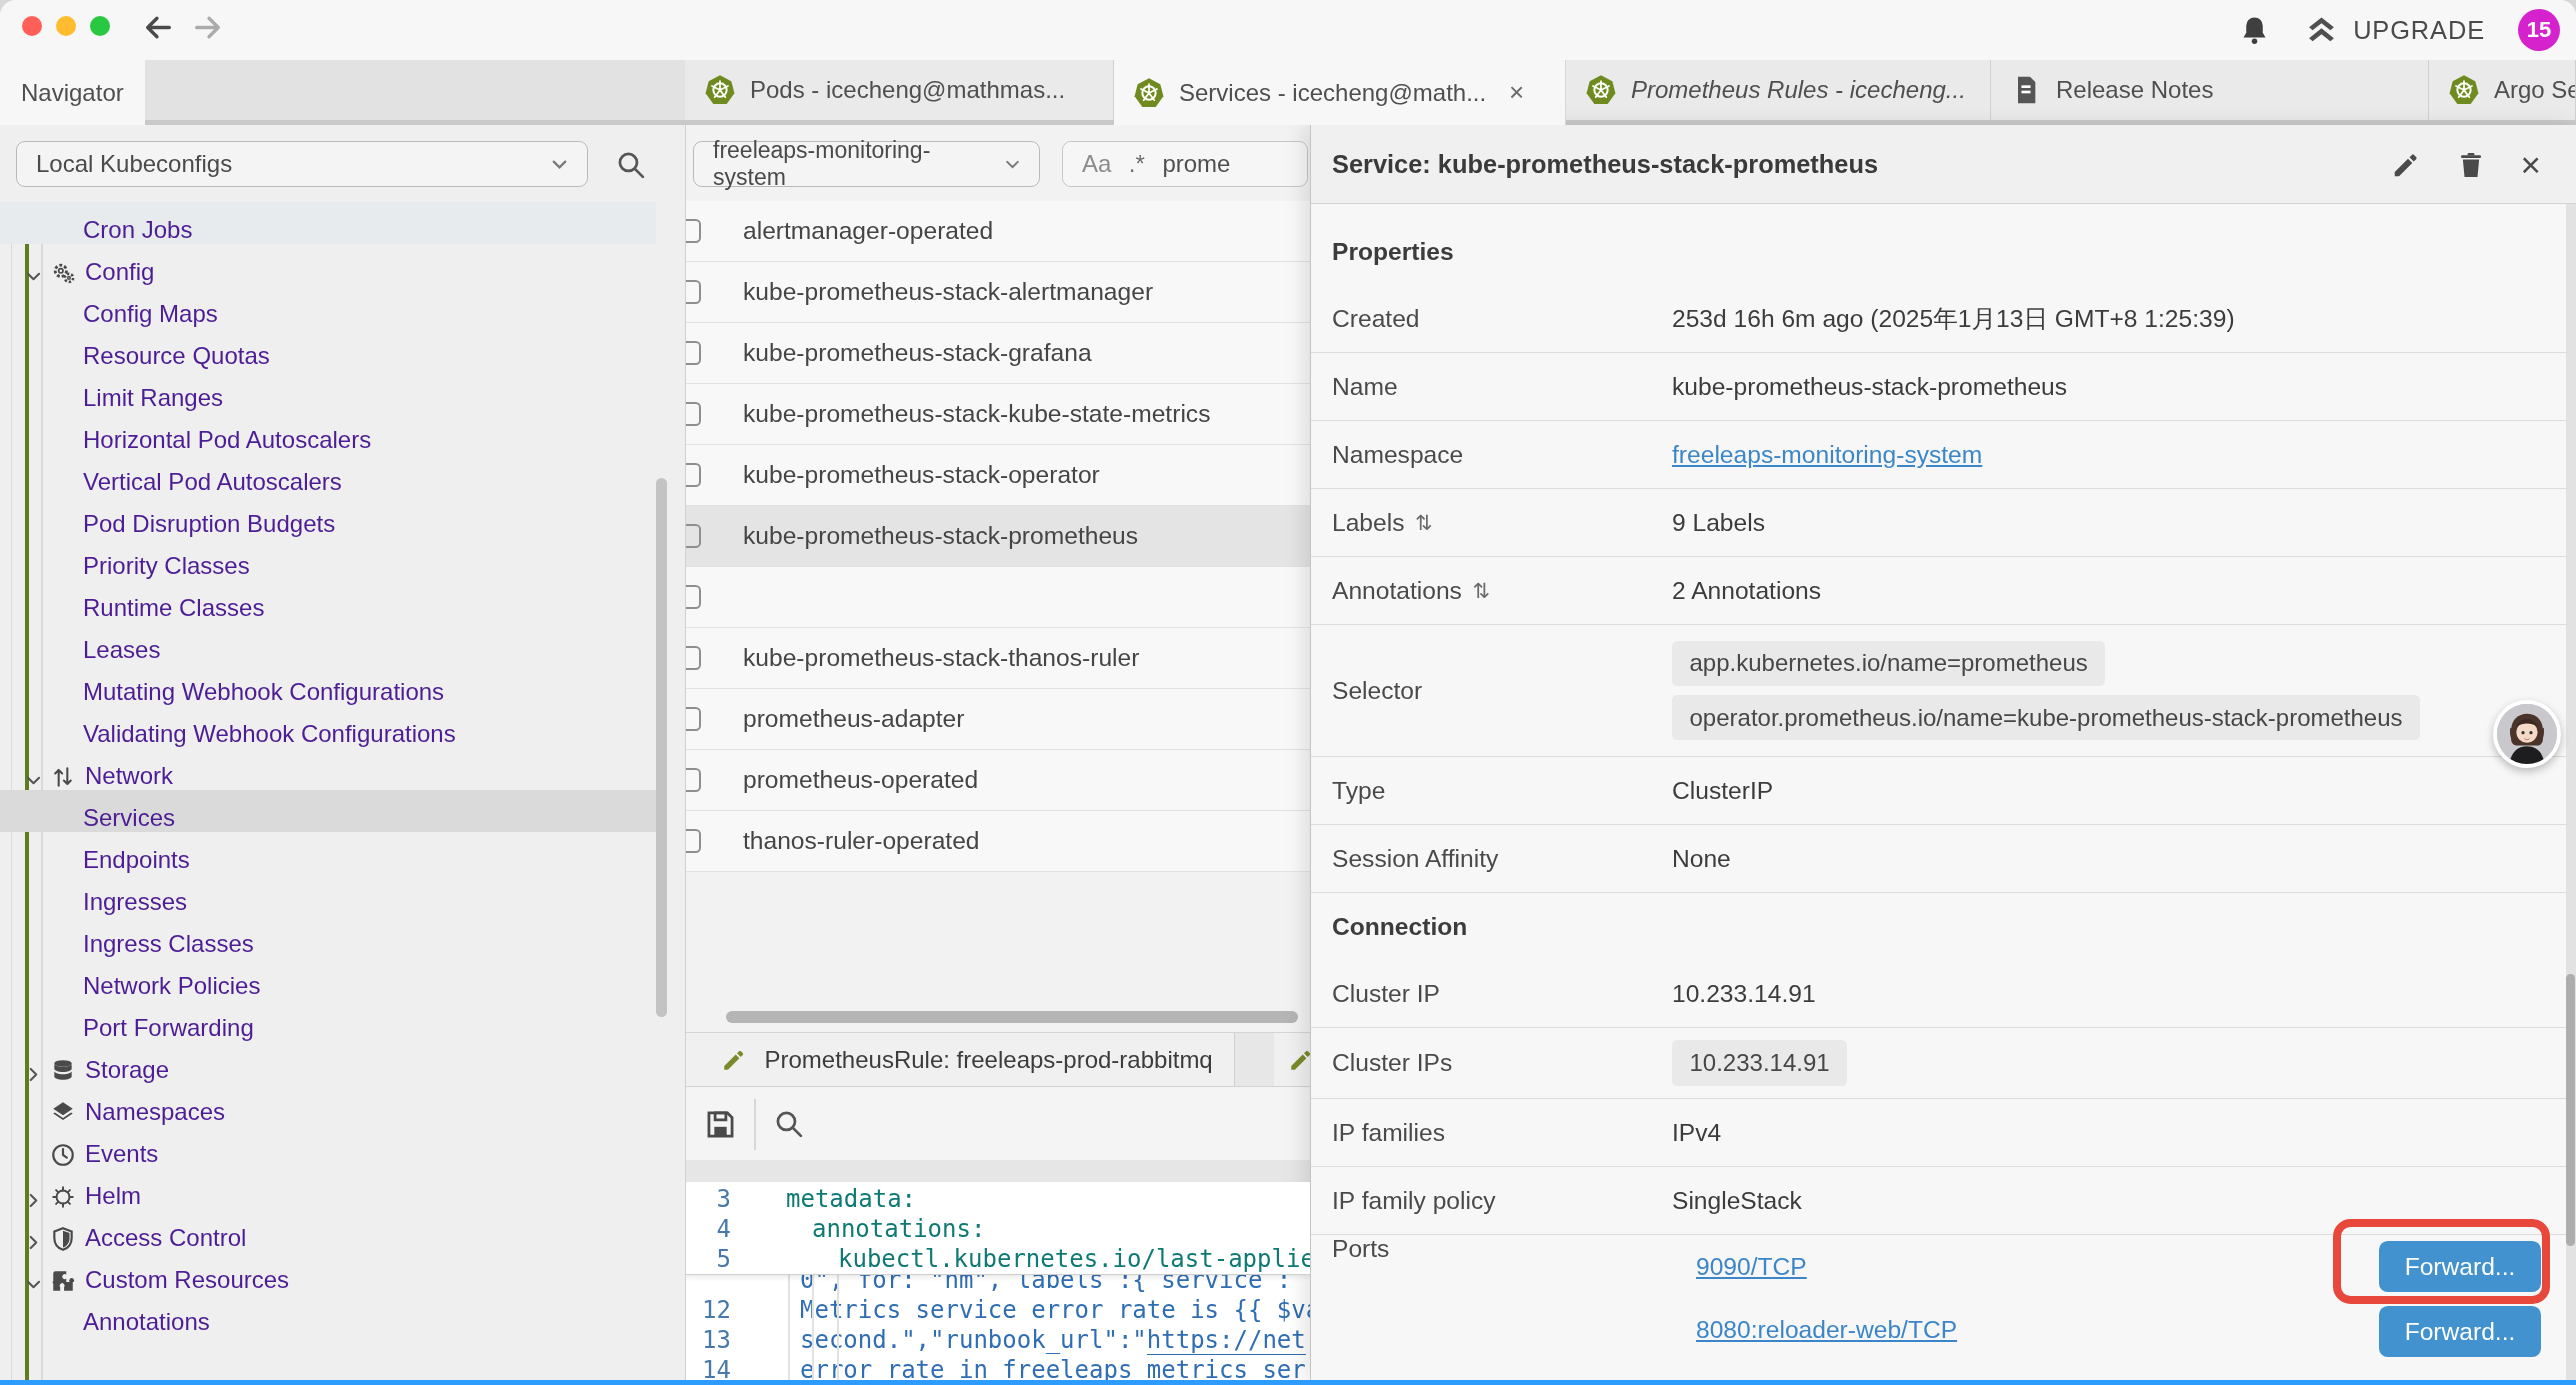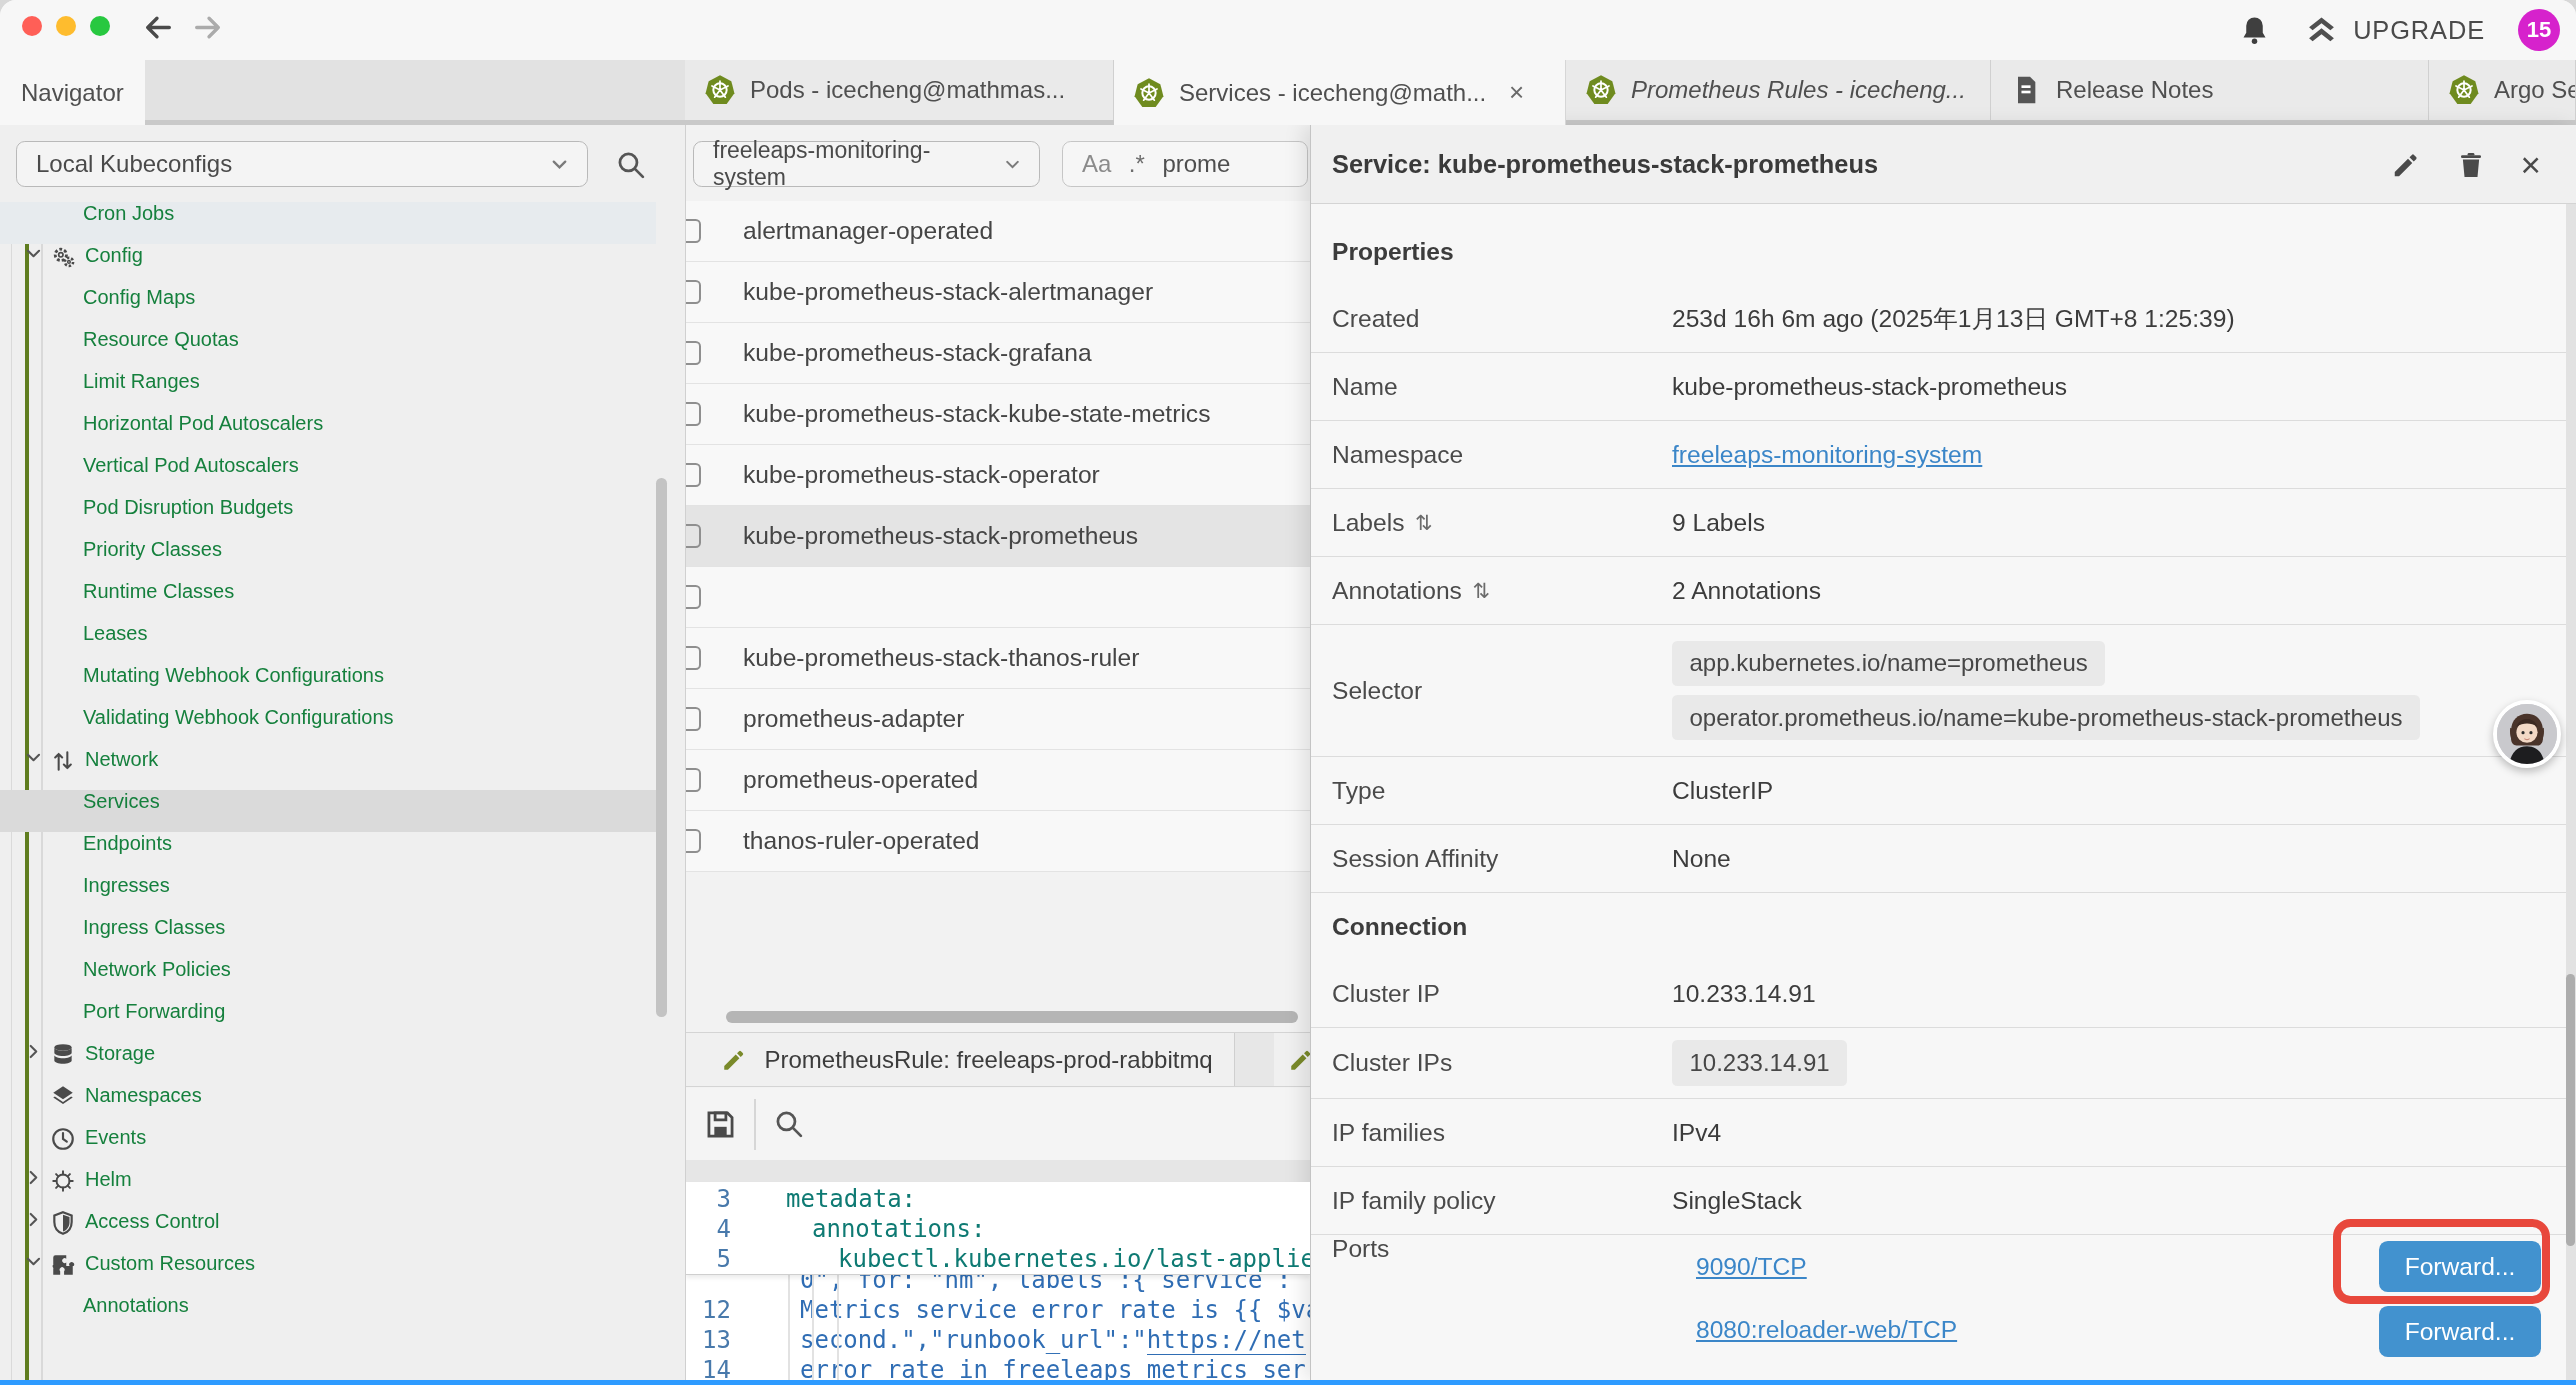--- a/index.html
+++ b/index.html
@@ -40,21 +40,21 @@
   .select-box { position:absolute; display:flex; align-items:center; justify-content:space-between;
                 border:1.8px solid #b9b9b9; border-radius:8.8px; background:#f4f4f4; font-size:24px; color:#4a4a4a;
                 padding:0 16px 0 19px; height:46px; top:16px; }
   #sb-select { left:16px; width:572px; }
   .sb-search { position:absolute; left:614px; top:23px; }
   .icon svg { display:block; }
   .tree { position:absolute; left:0; top:77px; width:686px; height:1178px; }
   .tree .gutter-line { position:absolute; left:10.5px; top:0; bottom:0; width:1.8px; background:#dadada; }
   .tree .accent-line { position:absolute; left:24.6px; top:0; bottom:0; width:4.4px; background:#5f7d1f; }
   .tree .guide-line  { position:absolute; left:41px; top:0; bottom:0; width:1.8px; background:#d9d9d9; }
-  .ti { position:relative; height:42px; display:flex; align-items:flex-start; font-size:20px; color:#15803d; width:656px; }
+  .ti { position:relative; height:42px; display:flex; align-items:flex-end; font-size:24px; color:#4c1d95; width:656px; }
   .ti.lvl0 { padding-left:24px; } .ti.lvl1 { padding-left:83px; }
   .ti .chev { width:26px; display:flex; align-items:center; }
   .ti .chev svg{width:19px;height:19px}
   .ti .ticon { width:35px; display:flex; align-items:center; }
   .ti .ticon svg{width:26px;height:26px}
   .ti.selected { background:#dadada; }
   .ti.highlighted { background:#e7ebee; }
   .sb-scroll { position:absolute; left:656px; top:276px; width:10.5px; height:539px; border-radius:5.3px; background:#c3c3c3; }
 
   

